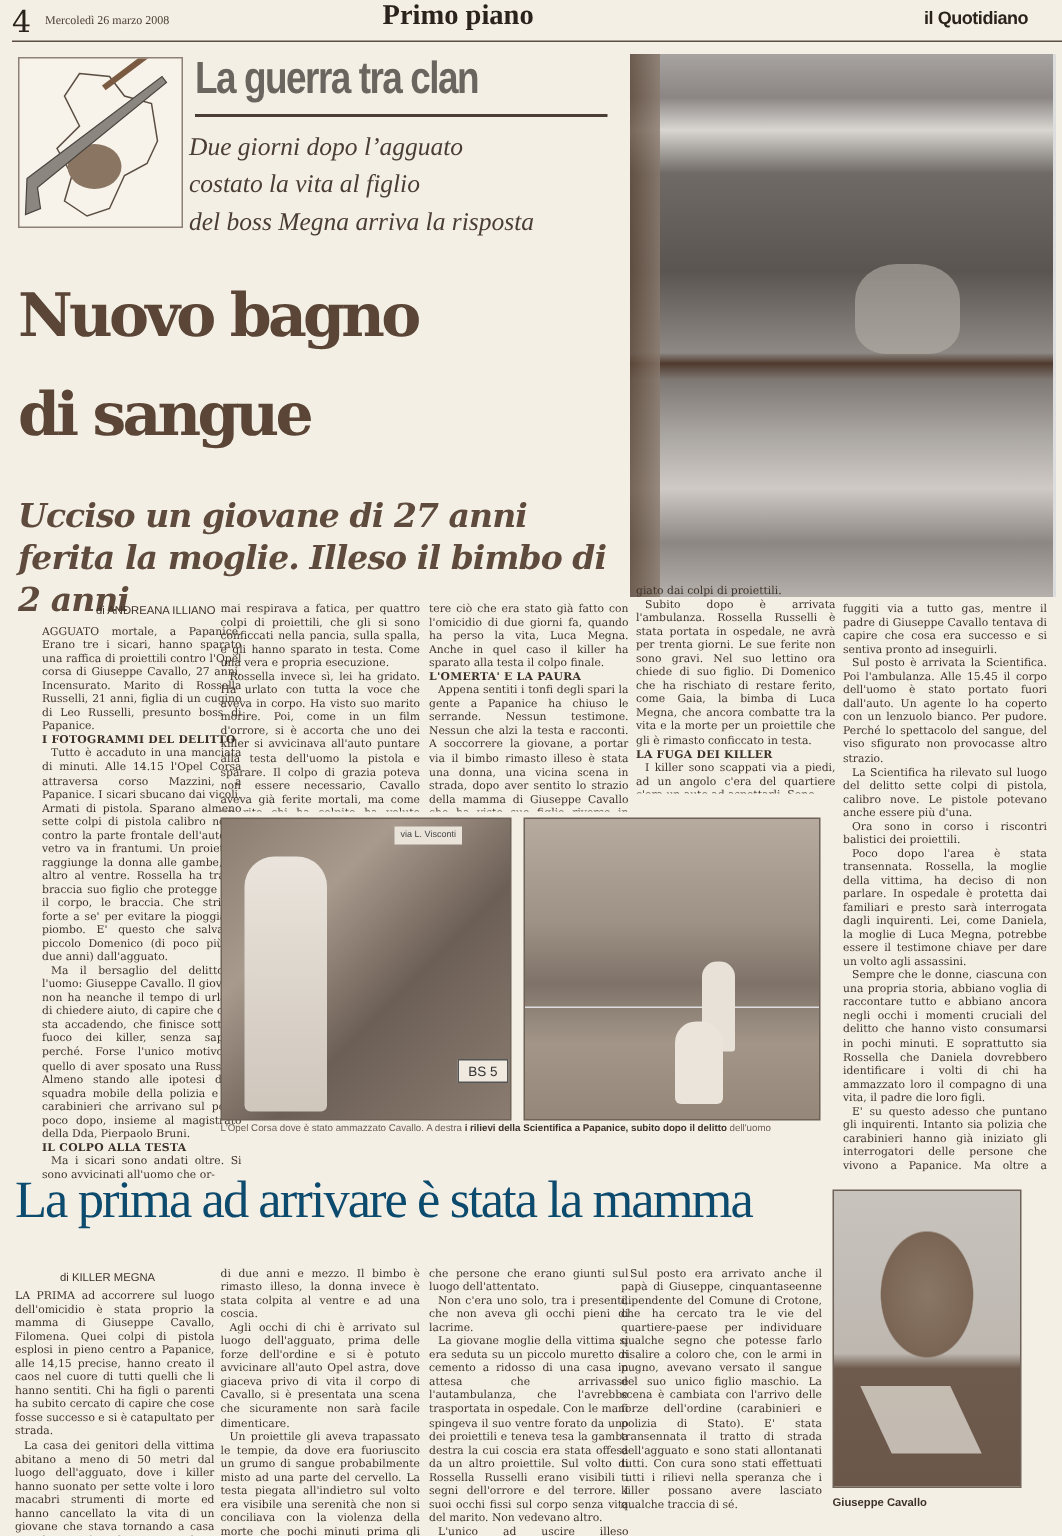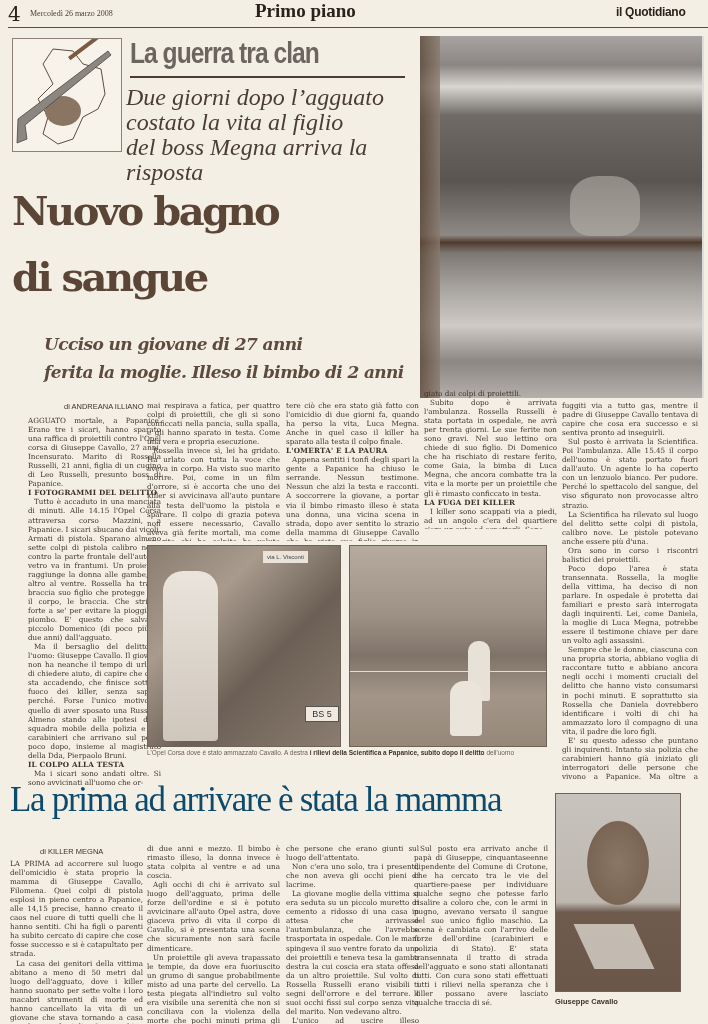--- a/index.html
+++ b/index.html
@@ -14,23 +14,23 @@
   .mast-page { left:8px; top:2px; font-size:20px; font-family:"DejaVu Serif", serif; color:#2a221c; }
   .mast-date { left:30px; top:9px; font-size:8px; font-family:"Liberation Serif", serif; color:#4a3e34; }
   .mast-section { left:255px; top:0px; font-size:19px; font-weight:bold; font-family:"Liberation Serif", serif; color:#2a221c; }
   .mast-brand { left:616px; top:5px; font-size:12px; font-weight:bold; font-family:"Liberation Sans", sans-serif; color:#2a221c; letter-spacing:-0.3px; }
   .mast-rule { left:8px; top:27px; width:700px; height:1px; background:#5a4d42; }
 
   
   .logo-box { left:12px; top:38px; width:108px; height:112px; border:1px solid #8d8177; background:#f7f3ea; }
   .kicker { left:130px; top:36px; font-family:"Liberation Sans", sans-serif; font-weight:bold; font-size:30px; color:#6b6560; letter-spacing:-1.2px; transform:scaleX(0.82); transform-origin:left top; }
   .kicker-rule { left:130px; top:76px; width:275px; height:2px; background:#4a3e34; }
-  .deck { left:126px; top:85px; width:290px; font-family:"Liberation Serif", serif; font-style:italic; font-size:24px; line-height:25px; color:#4a3e34; }
+  .deck { left:126px; top:85px; width:290px; font-family:"Liberation Serif", serif; font-style:italic; font-size:17px; line-height:25px; color:#4a3e34; }
   .headline { left:12px; top:178px; width:400px; font-family:"DejaVu Serif", serif; font-weight:bold; font-size:40px; line-height:66px; color:#5a4536; letter-spacing:-2.5px; }
-  .subhead { left:12px; top:330px; width:400px; font-family:"DejaVu Serif", serif; font-style:italic; font-weight:bold; font-size:17px; line-height:28px; color:#5e4b3d; letter-spacing:-0.6px;margin-left:32px; }
+  .subhead { left:12px; top:330px; width:400px; font-family:"DejaVu Serif", serif; font-style:italic; font-weight:bold; font-size:22px; line-height:28px; color:#5e4b3d; letter-spacing:-0.6px; }
 
   
   .car-photo { left:420px; top:36px; width:282px; height:362px; background:
       linear-gradient(180deg, #a7a3a0 0%, #8b8683 8%, #d9d6d2 14%, #6f6a66 22%, #5b5552 40%, #8e8985 55%, #4f3a2d 57%, #7e7874 60%, #a9a5a1 70%, #cfcac5 80%, #8c8783 90%, #b5b0ab 100%);
       border-right:2px solid #ddd; }
   .car-photo::before { content:""; position:absolute; left:0; top:0; width:20px; height:100%; background:linear-gradient(90deg,#5e4a3c,#8a7a6d); opacity:0.8; }
   .car-photo .wheel { position:absolute; left:150px; top:140px; width:70px; height:60px; border-radius:40% 40% 30% 30%; background:#b6b0a9; opacity:.6; }
 
   
   .col { font-family:"DejaVu Serif", serif; font-size:7.2px; line-height:9.05px; color:#3d322a; text-align:justify; }

